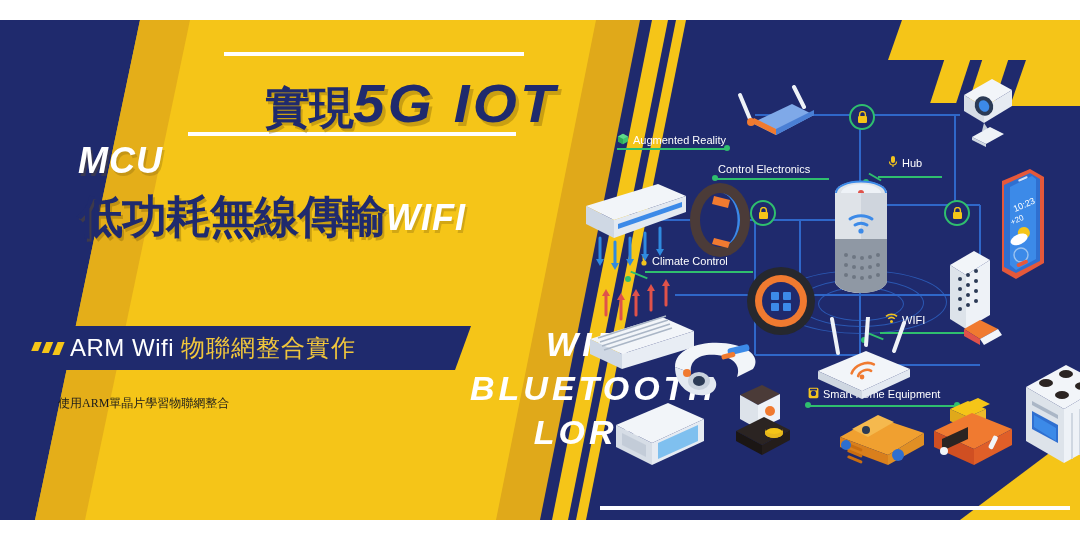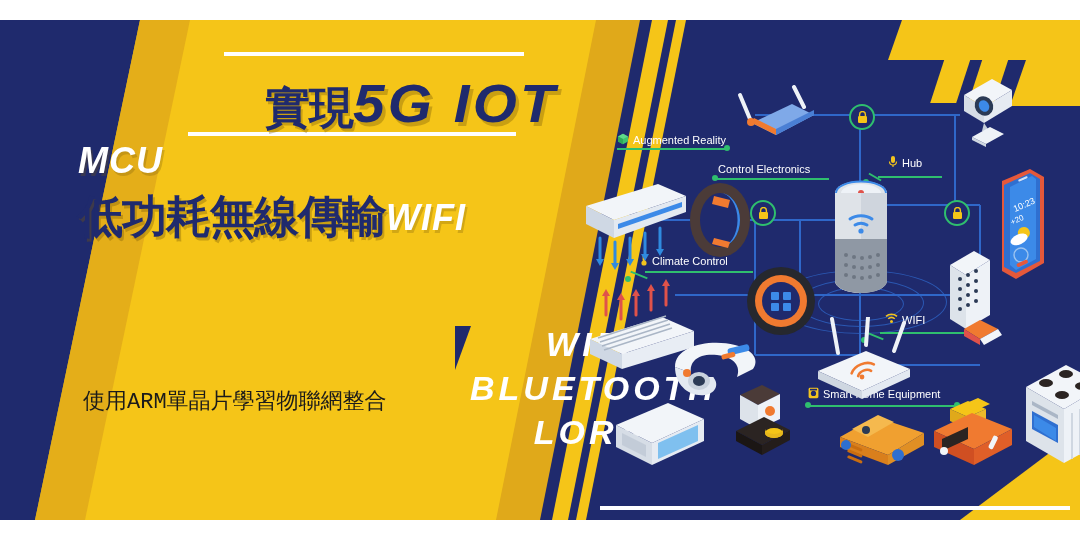--- a/index.html
+++ b/index.html
@@ -136,23 +136,22 @@
     font-family:"Liberation Sans","DejaVu Sans",sans-serif;
   }
   .sub-gold{
     color:#f0c63c;font-size:24px;letter-spacing:1px;margin-left:7px;
     font-family:"Liberation Sans","DejaVu Sans",sans-serif;
   }
 
   
   .body-copy{
     position:absolute;left:58px;top:385px;width:340px;
-    color:#1b1b1b;font-size:22px;line-height:36px;
-    font-family:Liberation Mono, monospace;
-    margin-left:25px;
+    color:#1b1b1b;font-size:12px;line-height:36px;
+    font-family:Liberation Serif, serif;
   }
   .copy-line{white-space:nowrap;}
   .copy-dash{
     display:inline-flex;align-items:center;gap:4px;margin-left:10px;
     vertical-align:middle;
   }
   .cd{background:#1b1b1b;height:9px;transform:skewX(-22deg);}
   .cd.a{width:7px;}
   .cd.b{width:7px;}
   .cd.c{width:7px;}
@@ -230,20 +229,29 @@
     <div class="hl-row row-2">
       <span class="lat-white">MCU</span>
     </div>
 
     <div class="hl-row row-3">
       <span class="cjk-big">低功耗無線傳輸</span>
       <span class="lat-white">WIFI</span>
     </div>
   </div>
 
+  <div class="subbar">
+    <span class="tick-group">
+      <i class="tick"></i>
+        <i class="tick t2"></i>
+        <i class="tick t3"></i>
+    </span>
+    <span class="sub-white">ARM Wifi</span>
+    <span class="sub-gold">物聯網整合實作</span>
+  </div>
   <div class="subbar-slash"></div>
 
   <div class="body-copy">
     <div class="copy-line">使用ARM單晶片學習物聯網整合</div>
   </div>
 
   <div class="tech-stack">
     <div class="t-wifi">WIFI</div>
     <div class="t-bt">BLUETOOTH</div>
     <div class="t-lora">LORA</div>

